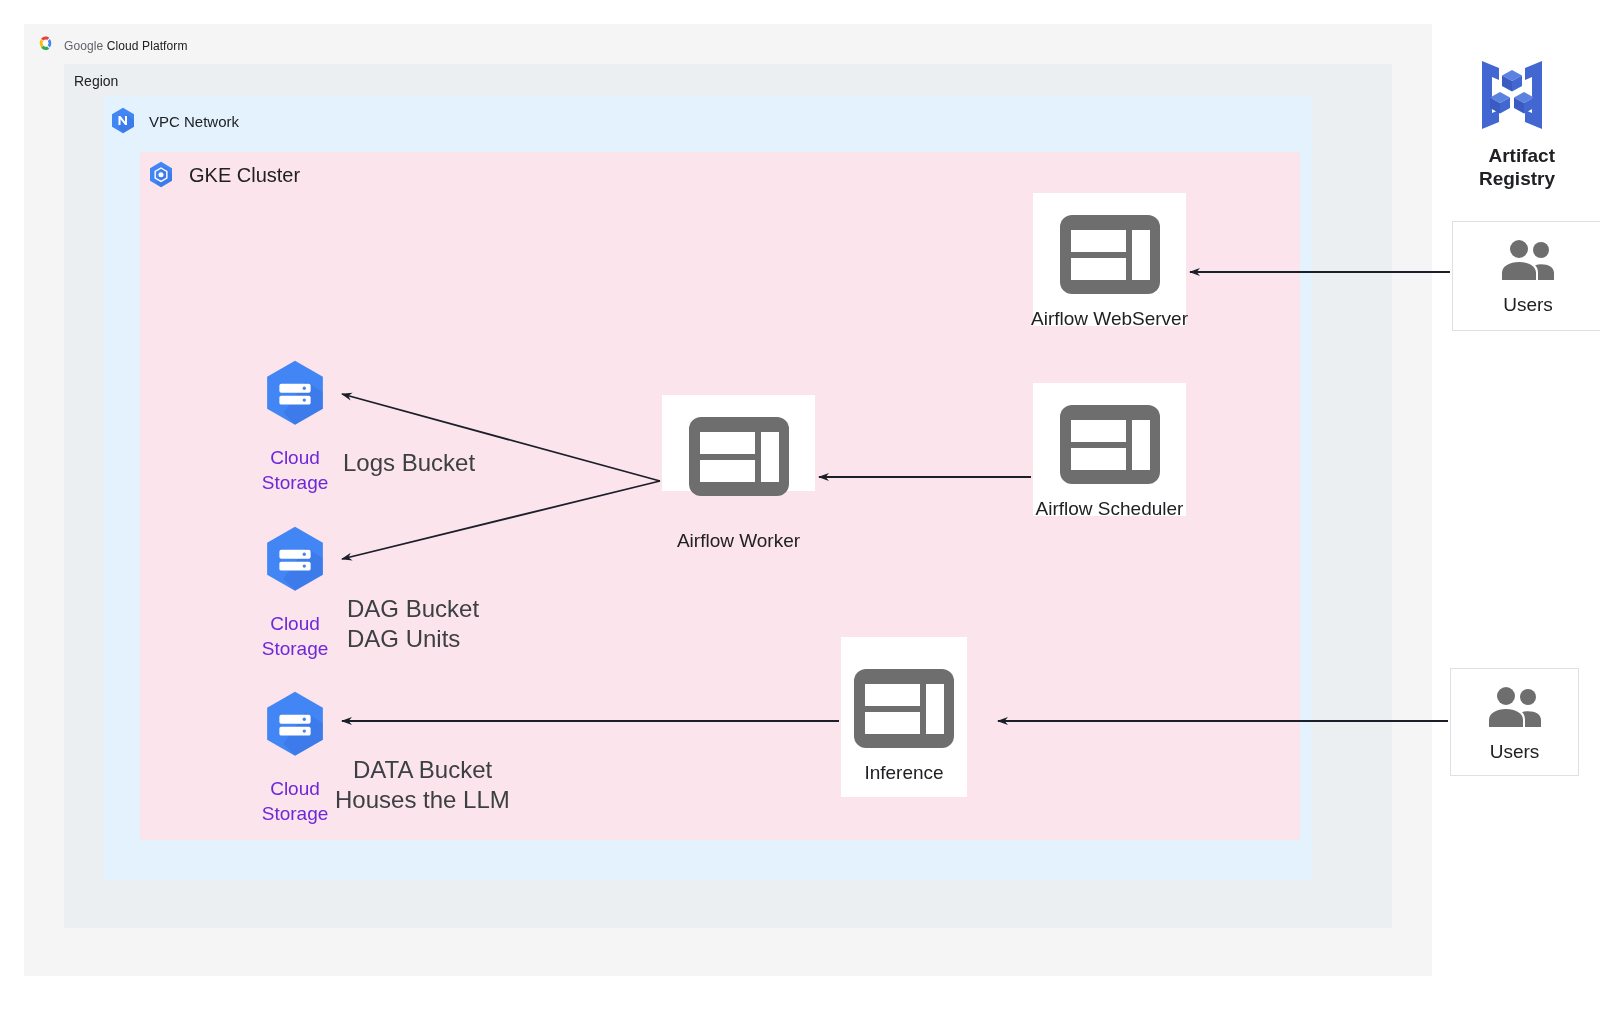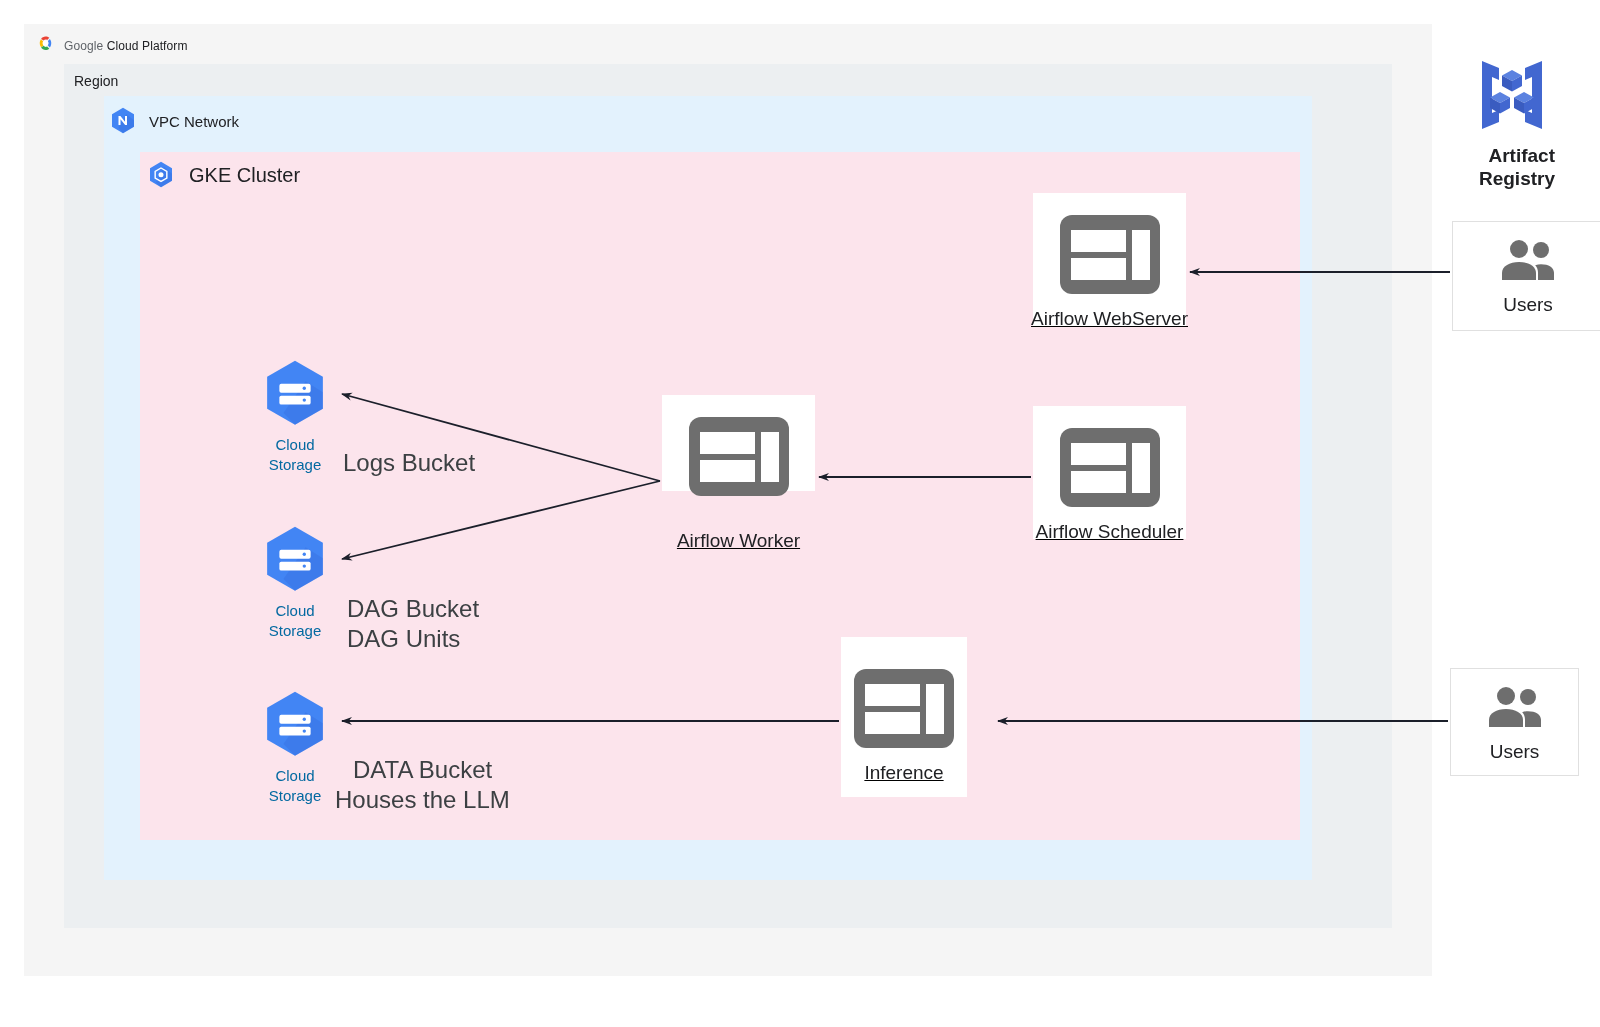--- a/index.html
+++ b/index.html
@@ -70,45 +70,44 @@
 
   
   .node {
     position: absolute;
     background: #ffffff;
     box-sizing: border-box;
     display: flex;
     flex-direction: column;
     align-items: center;
     justify-content: flex-start;
-    text-decoration: underline;
   }
   .node-icon { margin-top: 22px; }
   .node-label {
     font-size: 19px;
     color: #202124;
     margin-top: 10px;
     white-space: nowrap;
     text-align: center;
   }
 
   #node-webserver  { left: 1033px; top: 193px; width: 153px; height: 133px; }
   #node-worker     { left: 662px;  top: 395px; width: 153px; height: 96px; gap: 20px; }
-  #node-scheduler  { left: 1033px; top: 406px; width: 153px; height: 133px; align-items: center; }
+  #node-scheduler  { left: 1033px; top: 383px; width: 153px; height: 133px; align-items: center; }
   #node-inference  { left: 841px;  top: 637px; width: 126px; height: 160px; }
   #node-inference .node-icon { margin-top: 32px; }
 
   
   .storage-node { position: absolute; width: 86px; text-align: center; }
   .storage-node .hex-wrap { display: flex; justify-content: center; }
   .storage-cap {
-    font-size: 15px;
-    color: #0369a1;
+    font-size: 19px;
+    color: #6d28d9;
     line-height: 1.33;
-    margin-top: 2px;
+    margin-top: 12px;
   }
   #storage-logs { left: 252px; top: 355px; }
   #storage-dag  { left: 252px; top: 521px; }
   #storage-data { left: 252px; top: 686px; }
 
   
   .annot {
     position: absolute;
     font-size: 24px;
     color: #3c4043;

